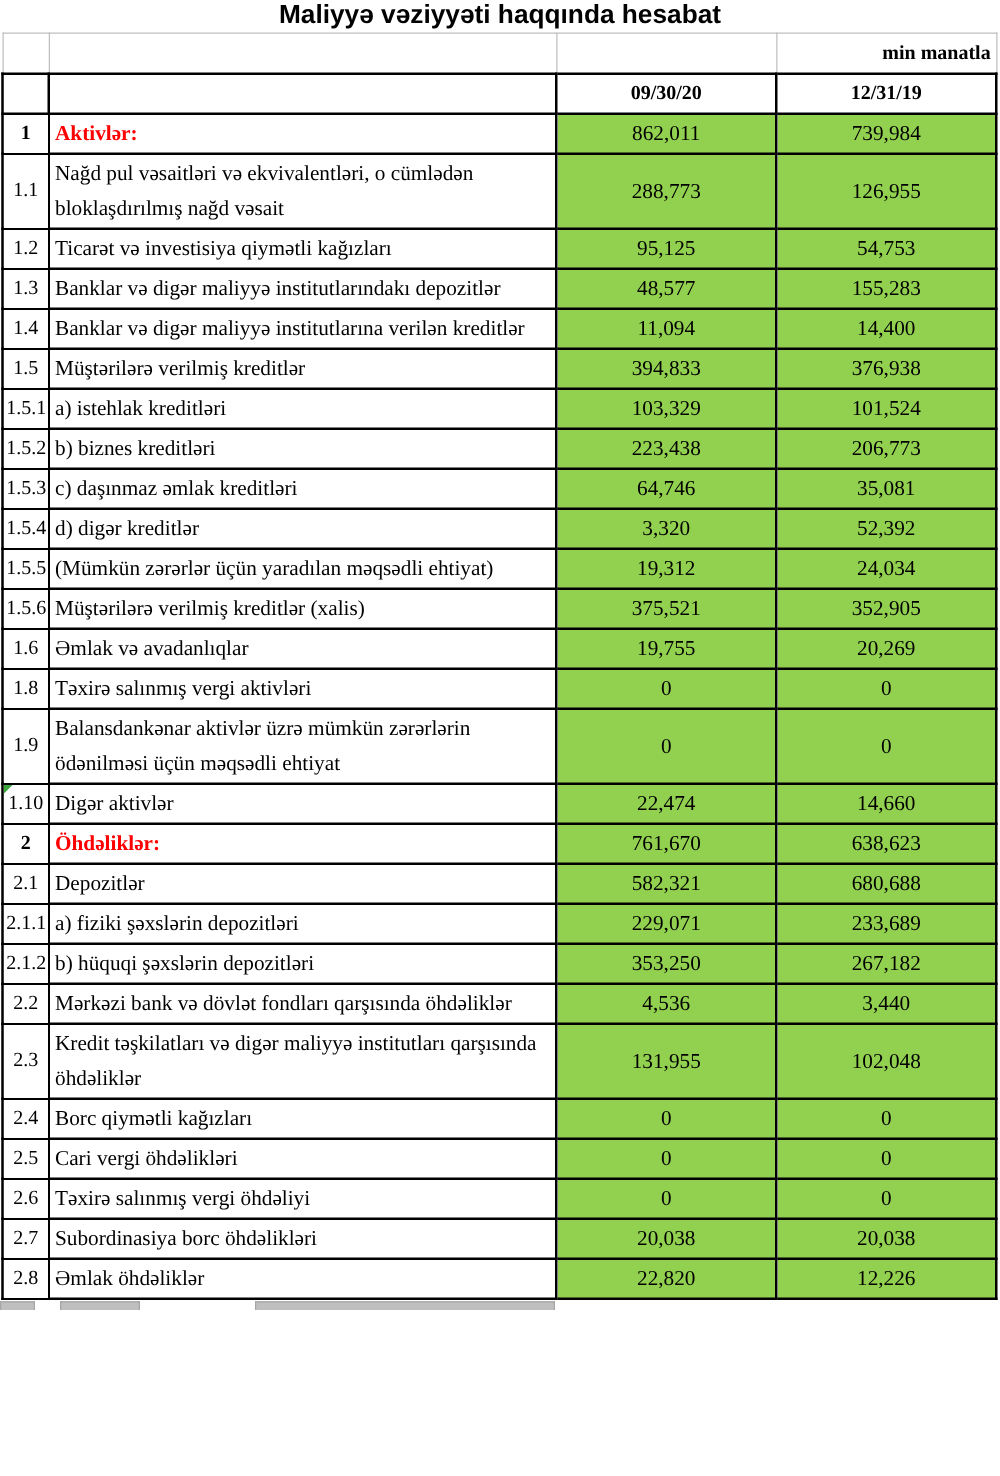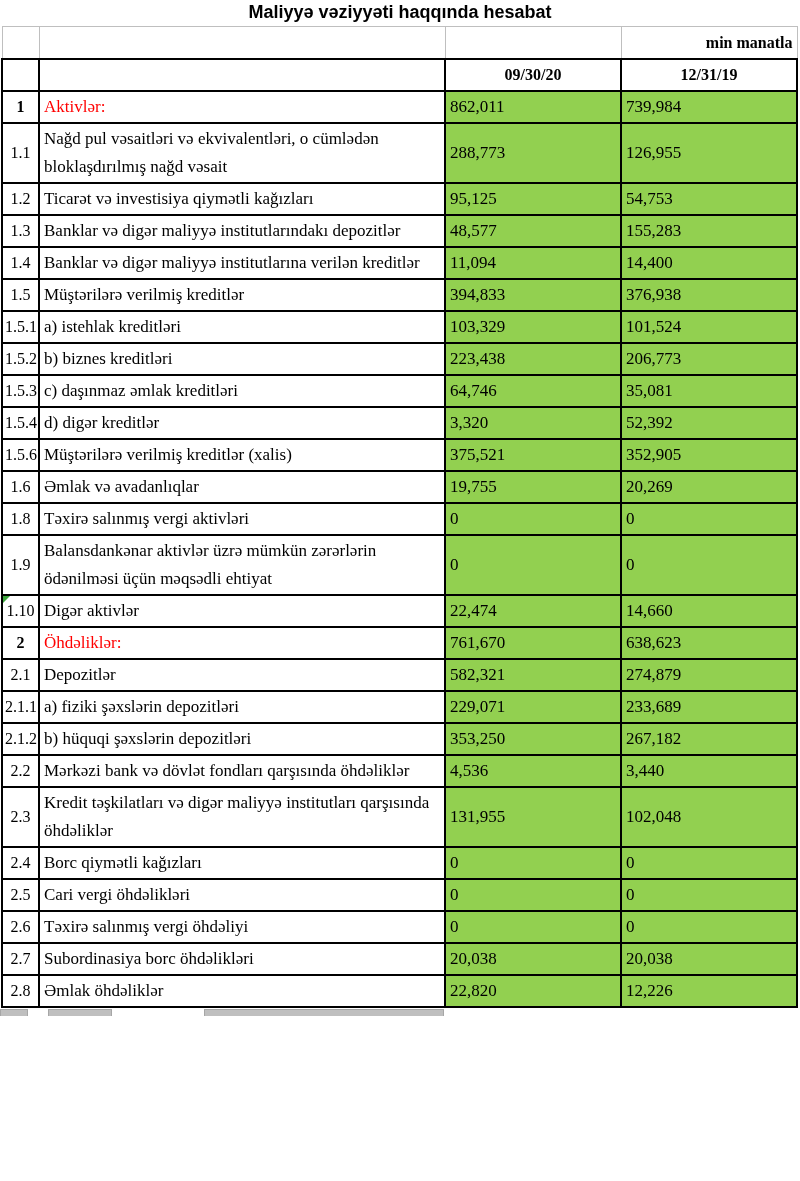--- a/index.html
+++ b/index.html
@@ -10,21 +10,21 @@
     --gray:#BFBFBF;
   }
   *{box-sizing:border-box;}
   html,body{margin:0;padding:0;background:#ffffff;}
   .page{
     width:800px;height:1181px;position:relative;background:#fff;
     font-family:"Liberation Serif", serif;color:#000;overflow:hidden;
   }
   .title{
     width:800px;height:26px;line-height:24px;text-align:center;
-    font-family:"Liberation Sans", sans-serif;font-weight:bold;font-size:18px;
+    font-family:"Liberation Sans", sans-serif;font-weight:bold;font-size:21px;
   }
   table.report{
     border-collapse:collapse;table-layout:fixed;
     width:795px;margin-left:1px;
   }
   col.c-num{width:37px;}
   col.c-label{width:406px;}
   col.c-v1{width:176px;}
   col.c-v2{width:176px;}
   td{
@@ -43,24 +43,24 @@
   tr.head-row td{height:31px;background:#fff;}
   td.col-head{
     text-align:center;font-weight:bold;font-size:16px;background:#fff;
   }
   td.head-green{background:var(--green);}
   td.num{
     text-align:center;font-size:16px;background:#fff;position:relative;padding:1px 2px;
   }
   td.label{background:#fff;text-align:left;}
   td.val{
-    background:var(--green);text-align:left;
+    background:var(--green);text-align:center;
   }
   tr.section td.num{font-weight:bold;}
-  tr.section td.label{color:var(--red);font-weight:normal;border-radius:11px;}
+  tr.section td.label{color:var(--red);font-weight:bold;border-radius:11px;}
   tr.data-row{height:30px;}
   .corner-marker{
     position:absolute;left:0;top:0;width:0;height:0;
     border-top:7px solid #3da63d;border-right:7px solid transparent;
   }
   .cutoff-strip{
     position:relative;width:800px;height:8px;background:#fff;margin-top:1px;
   }
   .cutoff-strip .frag{
     position:absolute;top:0;height:7px;background:var(--gray);
@@ -152,20 +152,26 @@
           <td class="val">64,746</td>
           <td class="val">35,081</td>
         </tr>
         <tr class="data-row">
           <td class="num">1.5.4</td>
           <td class="label">d) digər kreditlər</td>
           <td class="val">3,320</td>
           <td class="val">52,392</td>
         </tr>
         <tr class="data-row">
+          <td class="num">1.5.5</td>
+          <td class="label">(Mümkün zərərlər üçün yaradılan məqsədli ehtiyat)</td>
+          <td class="val">19,312</td>
+          <td class="val">24,034</td>
+        </tr>
+        <tr class="data-row">
           <td class="num">1.5.6</td>
           <td class="label">Müştərilərə verilmiş kreditlər (xalis)</td>
           <td class="val">375,521</td>
           <td class="val">352,905</td>
         </tr>
         <tr class="data-row">
           <td class="num">1.6</td>
           <td class="label">Əmlak və avadanlıqlar</td>
           <td class="val">19,755</td>
           <td class="val">20,269</td>
@@ -191,21 +197,21 @@
         <tr class="data-row section">
           <td class="num">2</td>
           <td class="label">Öhdəliklər:</td>
           <td class="val">761,670</td>
           <td class="val">638,623</td>
         </tr>
         <tr class="data-row">
           <td class="num">2.1</td>
           <td class="label">Depozitlər</td>
           <td class="val">582,321</td>
-          <td class="val">274,879</td>
+          <td class="val">680,688</td>
         </tr>
         <tr class="data-row">
           <td class="num">2.1.1</td>
           <td class="label">a) fiziki şəxslərin depozitləri</td>
           <td class="val">229,071</td>
           <td class="val">233,689</td>
         </tr>
         <tr class="data-row">
           <td class="num">2.1.2</td>
           <td class="label">b) hüquqi şəxslərin depozitləri</td>

